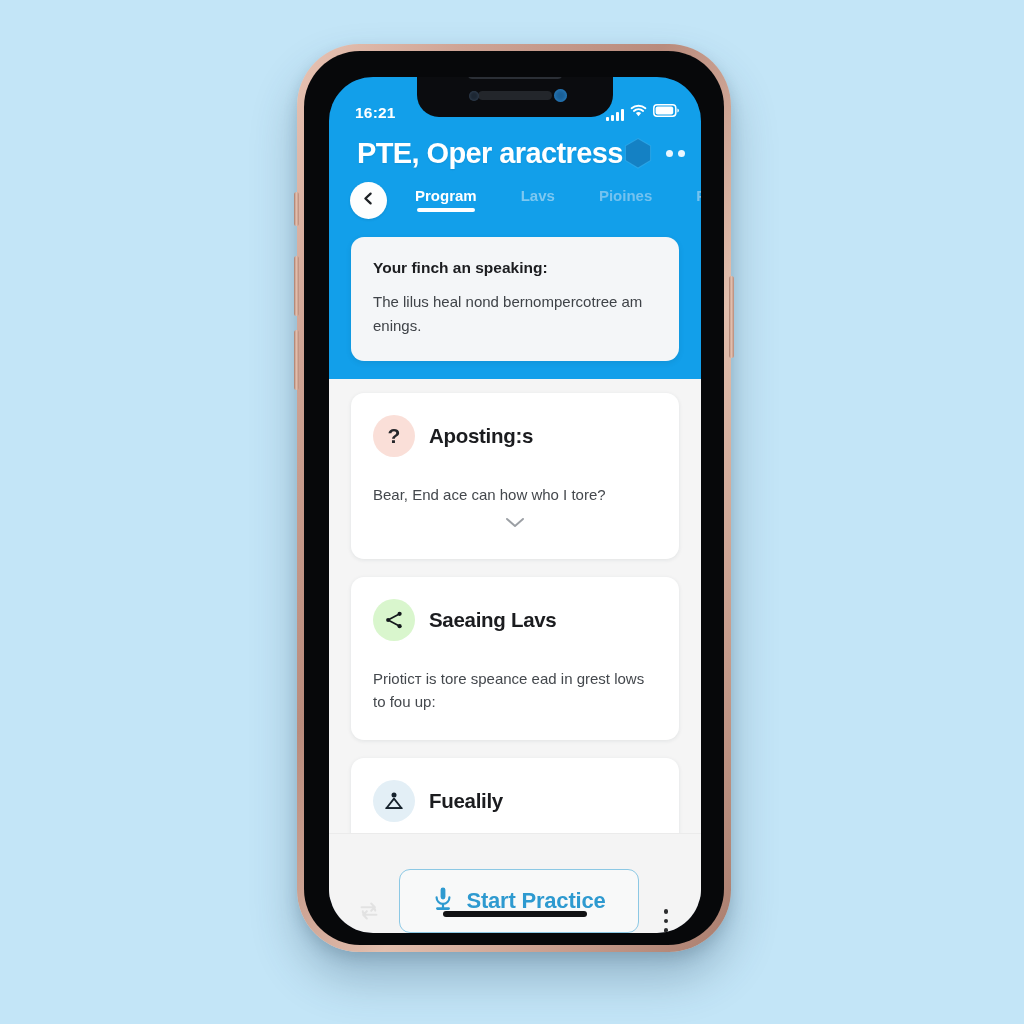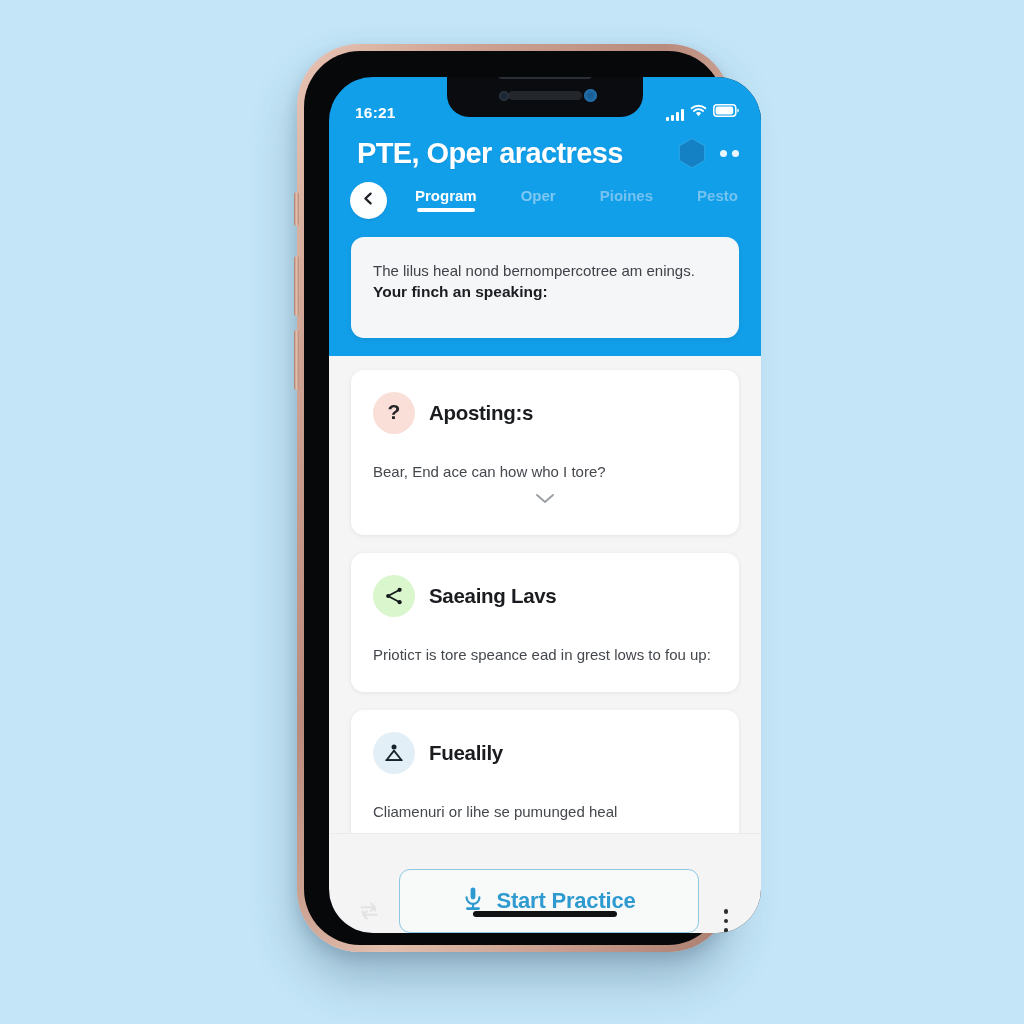--- a/index.html
+++ b/index.html
@@ -34,21 +34,21 @@
     top: 7px;
     right: 7px;
     bottom: 7px;
     border-radius: 56px;
     background: #07080a;
   }
   #screen {
     position: absolute;
     left: 25px;
     top: 26px;
-    width: 432px;
+    width: 372px;
     height: 856px;
     border-radius: 44px;
     overflow: hidden;
     background: #0f172a;
   }
 
   
   .side-btn {
     position: absolute;
     background: linear-gradient(90deg,#a87a6a,#e5c2b1 45%,#b98b7a);
@@ -419,31 +419,31 @@
           <div id="tabs-row">
             <div id="back-button">
               <span>
                 <svg width="15" height="15" viewBox="0 0 15 15">
                   <path d="M9.6 2.6 L4.4 7.5 L9.6 12.4" stroke="#1e2226" stroke-width="2.3" fill="none" stroke-linecap="round" stroke-linejoin="round"></path>
                 </svg>
               </span>
             </div>
             <div id="tabs-scroller">
               <div class="tab is-active">Program</div>
-              <div class="tab is-dim">Oper</div>
+              <div class="tab is-dim">Lavs</div>
               <div class="tab is-dimmer">Pioines</div>
               <div class="tab is-dimmer">Pesto</div>
             </div>
           </div>
         </div>
 
         <div id="banner-wrap">
           <div id="banner-card">
+            <div id="banner-title">Your finch an speaking:</div>
             <div id="banner-body">The lilus heal nond bernompercotree am enings.</div>
-            <div id="banner-title">Your finch an speaking:</div>
           </div>
         </div>
 
         <div id="body-scroll">
 
           <div class="item-card">
             <div class="item-head">
               <span class="item-badge badge-q">
                 <span class="badge-glyph-q">?</span>
               </span>

